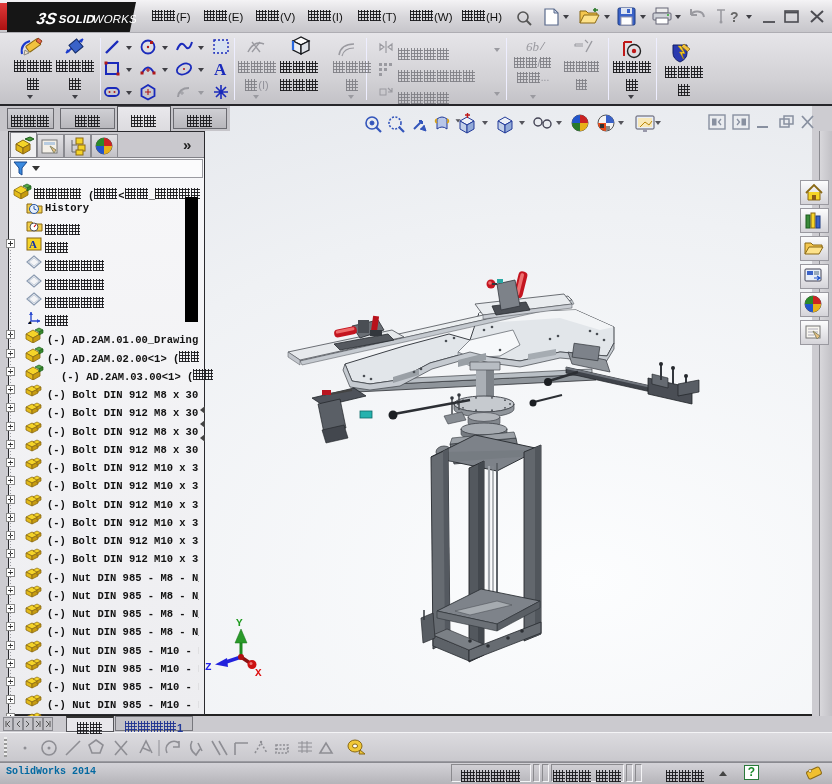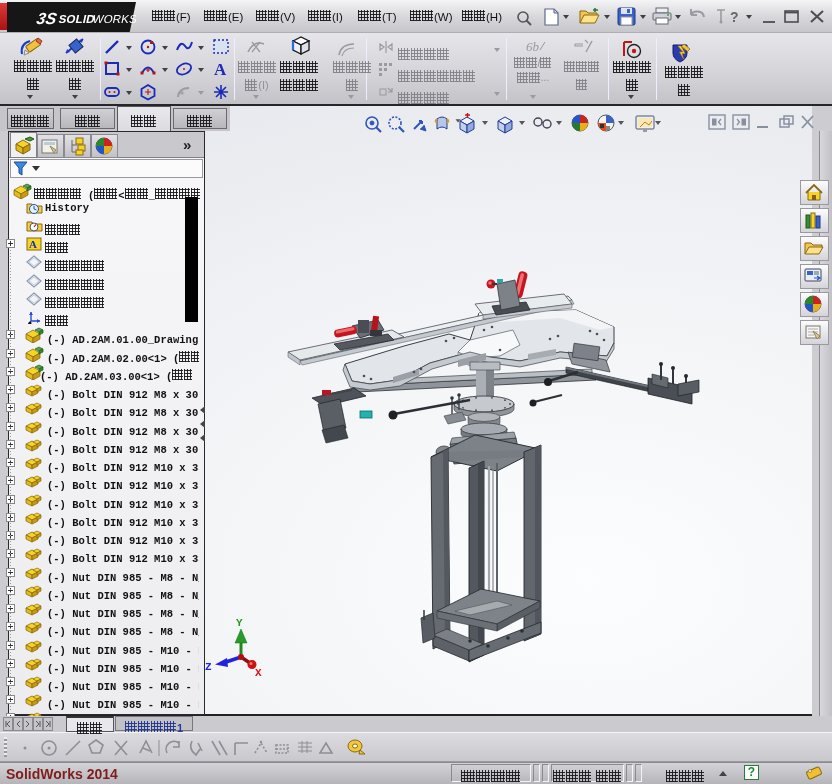--- a/index.html
+++ b/index.html
@@ -532,21 +532,21 @@
     <div class="a" style="left:1px;top:3px;width:5px;height:1px;background:#333"></div>
     <div class="a" style="left:3px;top:1px;width:1px;height:5px;background:#333"></div>
   </div>
 <svg class="a" style="left:24px;top:364px" width="20" height="16">
     <polygon points="2,7 9,3 16,7 9,11" fill="#f5d428" stroke="#8a6914" stroke-width="0.8"></polygon>
     <polygon points="2,7 2,12 9,16 9,11" fill="#e3bb1a" stroke="#8a6914" stroke-width="0.8"></polygon>
     <polygon points="16,7 16,12 9,16 9,11" fill="#c79c10" stroke="#8a6914" stroke-width="0.8"></polygon>
     <polygon points="11,3 15,1 19,3 15,5" fill="#56a846" stroke="#1a5a1a" stroke-width="0.7"></polygon>
     <polygon points="15,5 19,3 19,6 15,8" fill="#3a8a2a" stroke="#1a5a1a" stroke-width="0.7"></polygon>
   </svg>
-<div class="a" style="left:40px;top:366px;width:152px;overflow:hidden;white-space:nowrap"><span style="font-family:'Liberation Mono',monospace;font-size:10.5px;color:#111;font-weight:bold">(-) AD.2AM.03.00&lt;1&gt; (</span><b class="k" style="width:11px;height:11px;margin:0 1px 2px 0"></b><b class="k" style="width:11px;height:11px;margin:0 1px 2px 0"></b></div>
+<div class="a" style="left:61px;top:366px;width:152px;overflow:hidden;white-space:nowrap"><span style="font-family:'Liberation Mono',monospace;font-size:10.5px;color:#111;font-weight:bold">(-) AD.2AM.03.00&lt;1&gt; (</span><b class="k" style="width:11px;height:11px;margin:0 1px 2px 0"></b><b class="k" style="width:11px;height:11px;margin:0 1px 2px 0"></b></div>
 <div class="a" style="left:6px;top:385px;width:9px;height:9px;border:1px solid #888;background:#fff">
     <div class="a" style="left:1px;top:3px;width:5px;height:1px;background:#333"></div>
     <div class="a" style="left:3px;top:1px;width:1px;height:5px;background:#333"></div>
   </div>
 <svg class="a" style="left:24px;top:383px" width="19" height="15">
     <polygon points="2,6 8,3 14,6 8,9" fill="#f5d428" stroke="#8a6914" stroke-width="0.8"></polygon>
     <polygon points="2,6 2,10 8,13 8,9" fill="#e3bb1a" stroke="#8a6914" stroke-width="0.8"></polygon>
     <polygon points="14,6 14,10 8,13 8,9" fill="#c79c10" stroke="#8a6914" stroke-width="0.8"></polygon>
     <polygon points="9,4 13,2 17,4 13,6" fill="#f5d428" stroke="#8a6914" stroke-width="0.7"></polygon>
     <polygon points="13,6 17,4 17,7 13,9" fill="#c79c10" stroke="#8a6914" stroke-width="0.7"></polygon>
@@ -849,21 +849,21 @@
     <path d="M264 8 h12 v8 h-12 z M264 12 h12" stroke-dasharray="2 1.5"></path>
     <path d="M286 6 h14 M286 10 h14 M286 14 h14 M290 4 v12 M295 4 v12" stroke-width="1"></path>
     <path d="M308 16 l6 -10 6 10 z"></path>
   </svg>
 <svg class="a" style="left:346px;top:738px" width="20" height="18">
     <ellipse cx="9" cy="8" rx="7" ry="6" fill="#f0c838" stroke="#8a6914"></ellipse>
     <ellipse cx="9" cy="8" rx="2.5" ry="2" fill="#fff" stroke="#8a6914"></ellipse>
     <path d="M14 12 l5 4 h-6 z" fill="#f0c838" stroke="#8a6914"></path>
   </svg>
 <div class="a" style="left:0;top:762px;width:832px;height:22px;background:linear-gradient(#d4d3d8,#b5b4b9);border-top:1px solid #8a8a90"></div>
-<div class="a" style="left:6px;top:766px;font-family:Liberation Sans, sans-serif;font-size:14px;font-weight:bold;color:#7f1d1d">SolidWorks 2014</div>
+<div class="a" style="left:6px;top:766px;font-family:Liberation Mono, monospace;font-size:10px;font-weight:bold;color:#0369a1">SolidWorks 2014</div>
 <div class="a" style="left:451px;top:764px;height:18px;border:1px solid;border-color:#8a8a8e #f4f4f6 #f4f4f6 #8a8a8e;width:80px;text-align:center;padding-top:2px"><b class="k" style="width:14px;height:12px;margin:0 1px 2px 0"></b><b class="k" style="width:14px;height:12px;margin:0 1px 2px 0"></b><b class="k" style="width:14px;height:12px;margin:0 1px 2px 0"></b><b class="k" style="width:14px;height:12px;margin:0 1px 2px 0"></b></div>
 <div class="a" style="left:533px;top:764px;height:18px;border:1px solid;border-color:#8a8a8e #f4f4f6 #f4f4f6 #8a8a8e;width:7px"></div>
 <div class="a" style="left:542px;top:764px;height:18px;border:1px solid;border-color:#8a8a8e #f4f4f6 #f4f4f6 #8a8a8e;width:7px"></div>
 <div class="a" style="left:551px;top:764px;height:18px;border:1px solid;border-color:#8a8a8e #f4f4f6 #f4f4f6 #8a8a8e;width:73px;text-align:center;padding-top:2px"><b class="k" style="width:12px;height:12px;margin:0 1px 2px 0"></b><b class="k" style="width:12px;height:12px;margin:0 1px 2px 0"></b><b class="k" style="width:12px;height:12px;margin:0 1px 2px 0"></b>&nbsp;<b class="k" style="width:12px;height:12px;margin:0 1px 2px 0"></b><b class="k" style="width:12px;height:12px;margin:0 1px 2px 0"></b></div>
 <div class="a" style="left:626px;top:764px;height:18px;border:1px solid;border-color:#8a8a8e #f4f4f6 #f4f4f6 #8a8a8e;width:7px"></div>
 <div class="a" style="left:635px;top:764px;height:18px;border:1px solid;border-color:#8a8a8e #f4f4f6 #f4f4f6 #8a8a8e;width:7px"></div>
 <div class="a" style="left:666px;top:767px"><b class="k" style="width:12px;height:12px;margin:0 1px 2px 0"></b><b class="k" style="width:12px;height:12px;margin:0 1px 2px 0"></b><b class="k" style="width:12px;height:12px;margin:0 1px 2px 0"></b></div>
 <div class="a" style="left:719px;top:771px;width:0;height:0;border-left:4px solid transparent;border-right:4px solid transparent;border-bottom:5px solid #444"></div>
 <div class="a" style="left:744px;top:765px;width:15px;height:15px;background:#fff;border:1.5px solid #2a7a3a;color:#1a8a2a;font-weight:bold;font-size:12px;text-align:center;line-height:13px">?</div>
 <svg class="a" style="left:805px;top:764px" width="20" height="17">

